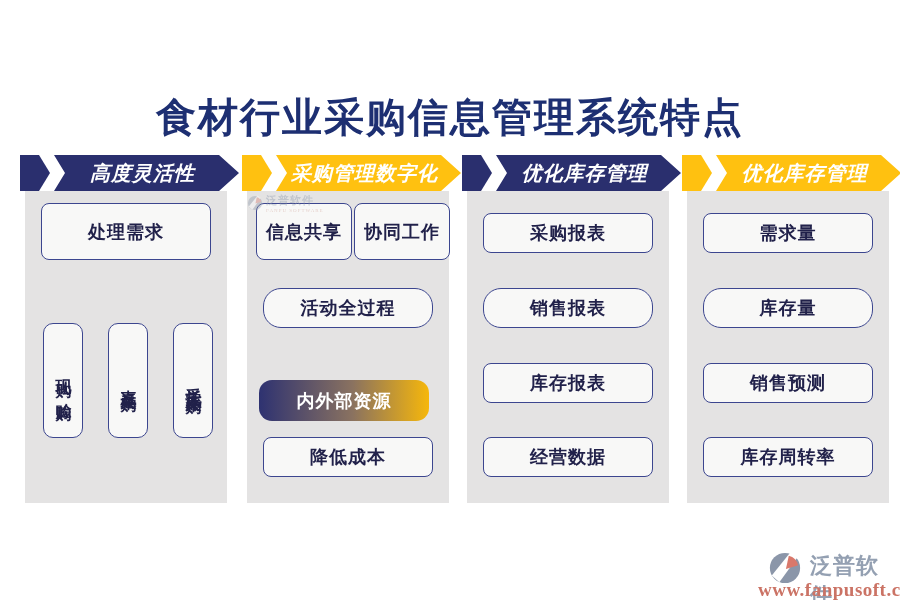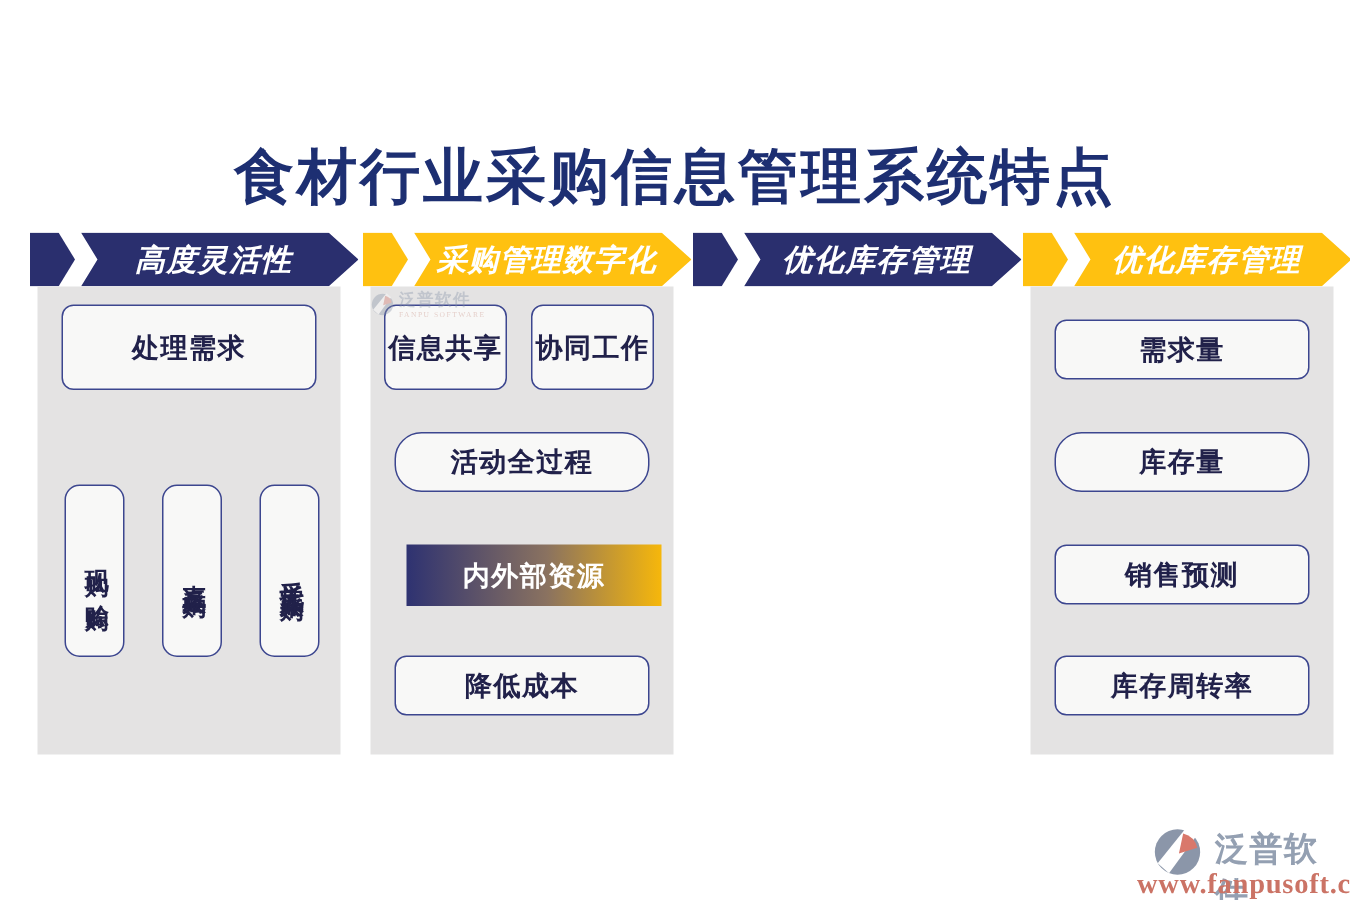--- a/index.html
+++ b/index.html
@@ -38,33 +38,34 @@
   .box {
     position:absolute; background:#f8f8f7;
     border:1.5px solid #3c468f; border-radius:8px;
     display:flex; align-items:center; justify-content:center;
     color:#21214a; font-size:18px; font-weight:bold; letter-spacing:1px;
     text-align:left;
   }
   .box-wide   { left:16px; width:170px; height:40px; }
   .box-tall   { left:16px; width:170px; height:57px; top:12px; }
   .row-a { top:22px; } .row-b { top:97px;border-radius:18px; } .row-c { top:172px; } .row-d { top:246px; }
-  .box-twin   { width:82px; height:57px; top:12px; }
+  .box-twin   { width:96px; height:57px; top:12px; }
   .twin-1 { left:9px; } .twin-2 { left:84px;margin-left:23px; }
   .box-vert {
     top:132px; width:40px; height:115px; border-radius:10px;
     writing-mode:vertical-rl; text-orientation:upright;
     font-size:16px; letter-spacing:2px; white-space:pre;
     display:flex; align-items:center; justify-content:center;
   }
   .v1 { left:18px; } .v2 { left:83px; } .v3 { left:148px; }
   .box-gradient {
-    left:24px; width:170px; height:41px; border:none; border-radius:0;
+    left:12px; width:170px; height:41px; border:none; border-radius:13px;
     background:linear-gradient(90deg,#2e3271 0%,#8a7260 55%,#f6b70b 100%);
     color:#ffffff;
+    margin-top:17px;
   }
 
   .watermark {
     position:absolute; left:247px; top:195px; display:flex; gap:3px;
     opacity:0.38; align-items:flex-start; pointer-events:none;
   }
   .watermark .wm-text { display:flex; flex-direction:column; line-height:1; }
   .wm-brand { font-size:11px; font-weight:bold; color:#8a96aa; letter-spacing:1px; }
   .wm-sub   { font-size:5px; color:#c58b7f; letter-spacing:1px; margin-top:2px; }
 
@@ -109,20 +110,26 @@
     <div class="box box-gradient row-c">内外部资源</div>
     <div class="box box-wide row-d">降低成本</div>
   </div>
 </div>
 
 <div class="column col-3 navy">
   <div class="banner">
     <div class="banner-piece"></div>
     <div class="banner-body">优化库存管理</div>
   </div>
+  <div class="panel">
+    <div class="box box-wide row-a">采购报表</div>
+    <div class="box box-wide row-b">销售报表</div>
+    <div class="box box-wide row-c">库存报表</div>
+    <div class="box box-wide row-d">经营数据</div>
+  </div>
 </div>
 
 <div class="column col-4 gold">
   <div class="banner">
     <div class="banner-piece"></div>
     <div class="banner-body">优化库存管理</div>
   </div>
   <div class="panel">
     <div class="box box-wide row-a">需求量</div>
     <div class="box box-wide row-b">库存量</div>

